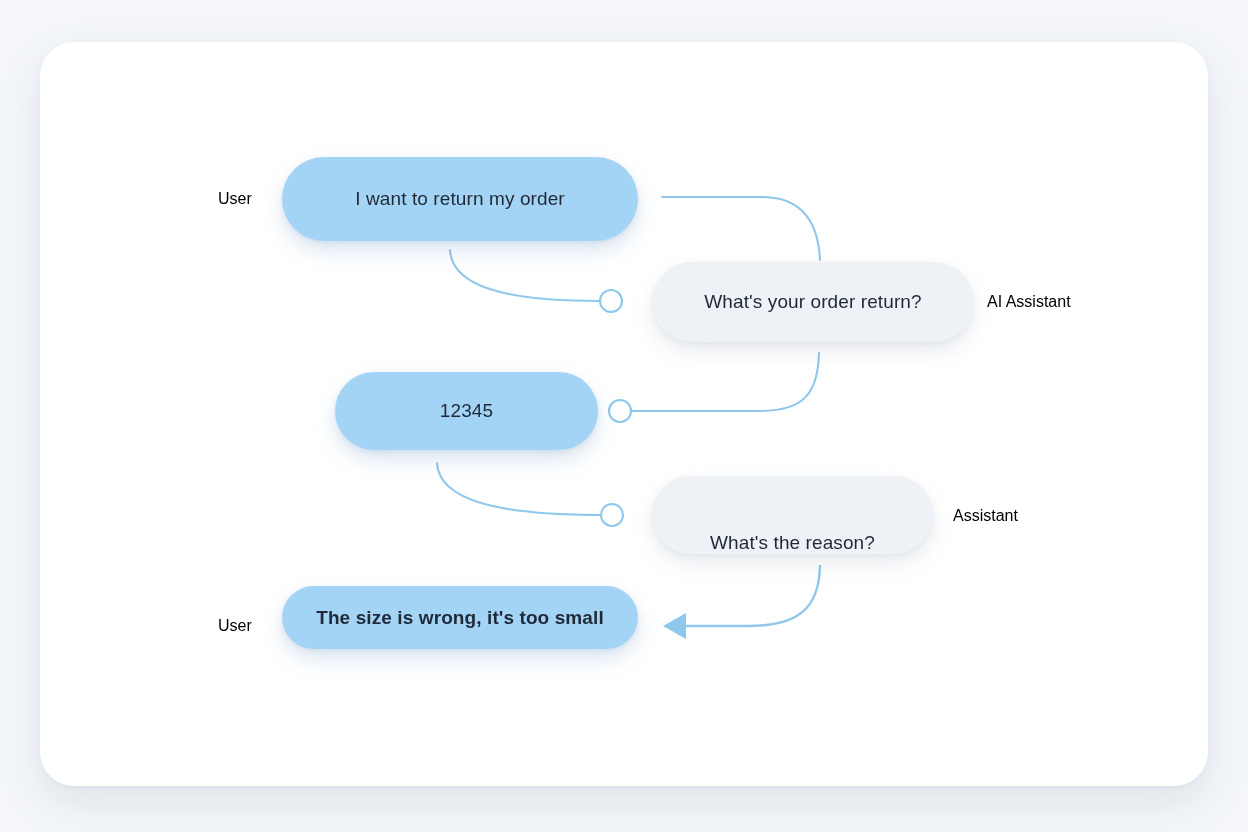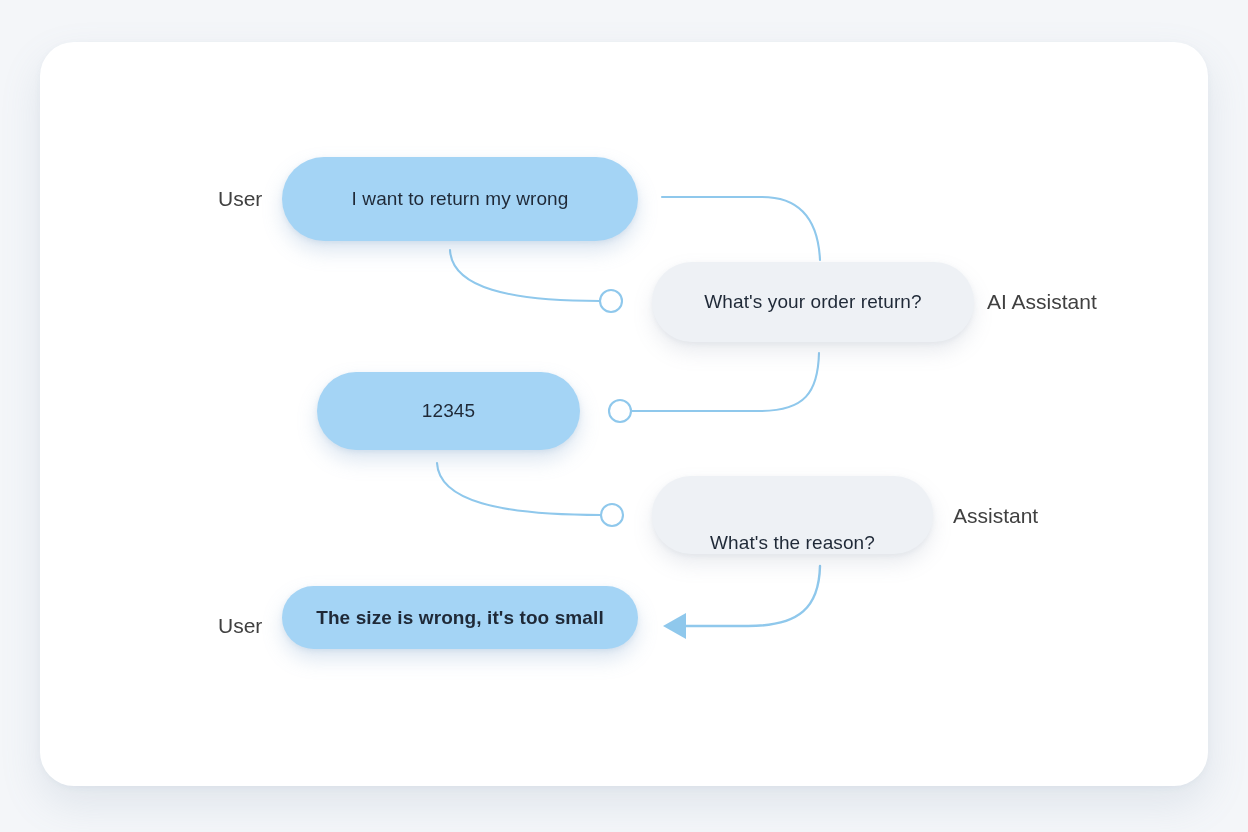--- a/index.html
+++ b/index.html
@@ -63,32 +63,32 @@
   }
   .bubble.assistant {
     background: #eef1f5;
     box-shadow: 0 10px 20px rgba(130, 145, 165, 0.17),
                 0 2px 5px rgba(130, 145, 165, 0.10);
   }
 
   
   .role-label {
     position: absolute;
-    color: #404040;
-    font-size: 21px;
+    color: #000000;
+    font-size: 16px;
     white-space: nowrap;
     display: flex;
     align-items: center;
     height: 22px;
   }
 
   
   #bubble-1 { left: 282px; top: 157px; width: 356px; height: 84px; border-radius: 42px; }
   #bubble-2 { left: 652px; top: 262px; width: 322px; height: 80px; border-radius: 40px; }
-  #bubble-3 { left: 317px; top: 372px; width: 263px; height: 78px; border-radius: 39px; }
+  #bubble-3 { left: 335px; top: 372px; width: 263px; height: 78px; border-radius: 39px; }
   #bubble-4 { left: 652px; top: 476px; width: 281px; height: 78px; border-radius: 39px; align-items: flex-end; }
   #bubble-5 { left: 282px; top: 586px; width: 356px; height: 63px; border-radius: 40px; font-weight: bold; }
 
   #label-1 { left: 218px; top: 188px; }
   #label-2 { left: 987px; top: 291px; text-align: center; }
   #label-3 { left: 953px; top: 505px; }
   #label-4 { left: 218px; top: 615px; }
 </style>
 </head>
 <body>
@@ -108,21 +108,21 @@
     <path d="M 631 411 L 760 411 C 805 411 818 392 819 353" stroke="#8fc8ec" stroke-width="2.1" fill="none" stroke-linecap="round"></path>
 
     <path d="M 437 463 C 439 501 500 515 601 515" stroke="#8fc8ec" stroke-width="2.1" fill="none" stroke-linecap="round"></path>
     <circle cx="612" cy="515" r="11" stroke="#8fc8ec" stroke-width="2.1" fill="#ffffff"></circle>
 
     <path d="M 820 566 C 819 607 800 626 748 626 L 682 626" stroke="#8fc8ec" stroke-width="2.4" fill="none" stroke-linecap="round"></path>
     <path d="M 663 626 L 686 613 L 686 639 Z" fill="#8fc8ec"></path>
   </svg>
 
   <div class="bubble user" id="bubble-1">
-    <span>I want to return my wrong</span>
+    <span>I want to return my order</span>
   </div>
 
   <div class="bubble assistant" id="bubble-2">
     <span>What's your order return?</span>
   </div>
 
   <div class="bubble user" id="bubble-3">
     <span>12345</span>
   </div>
 

